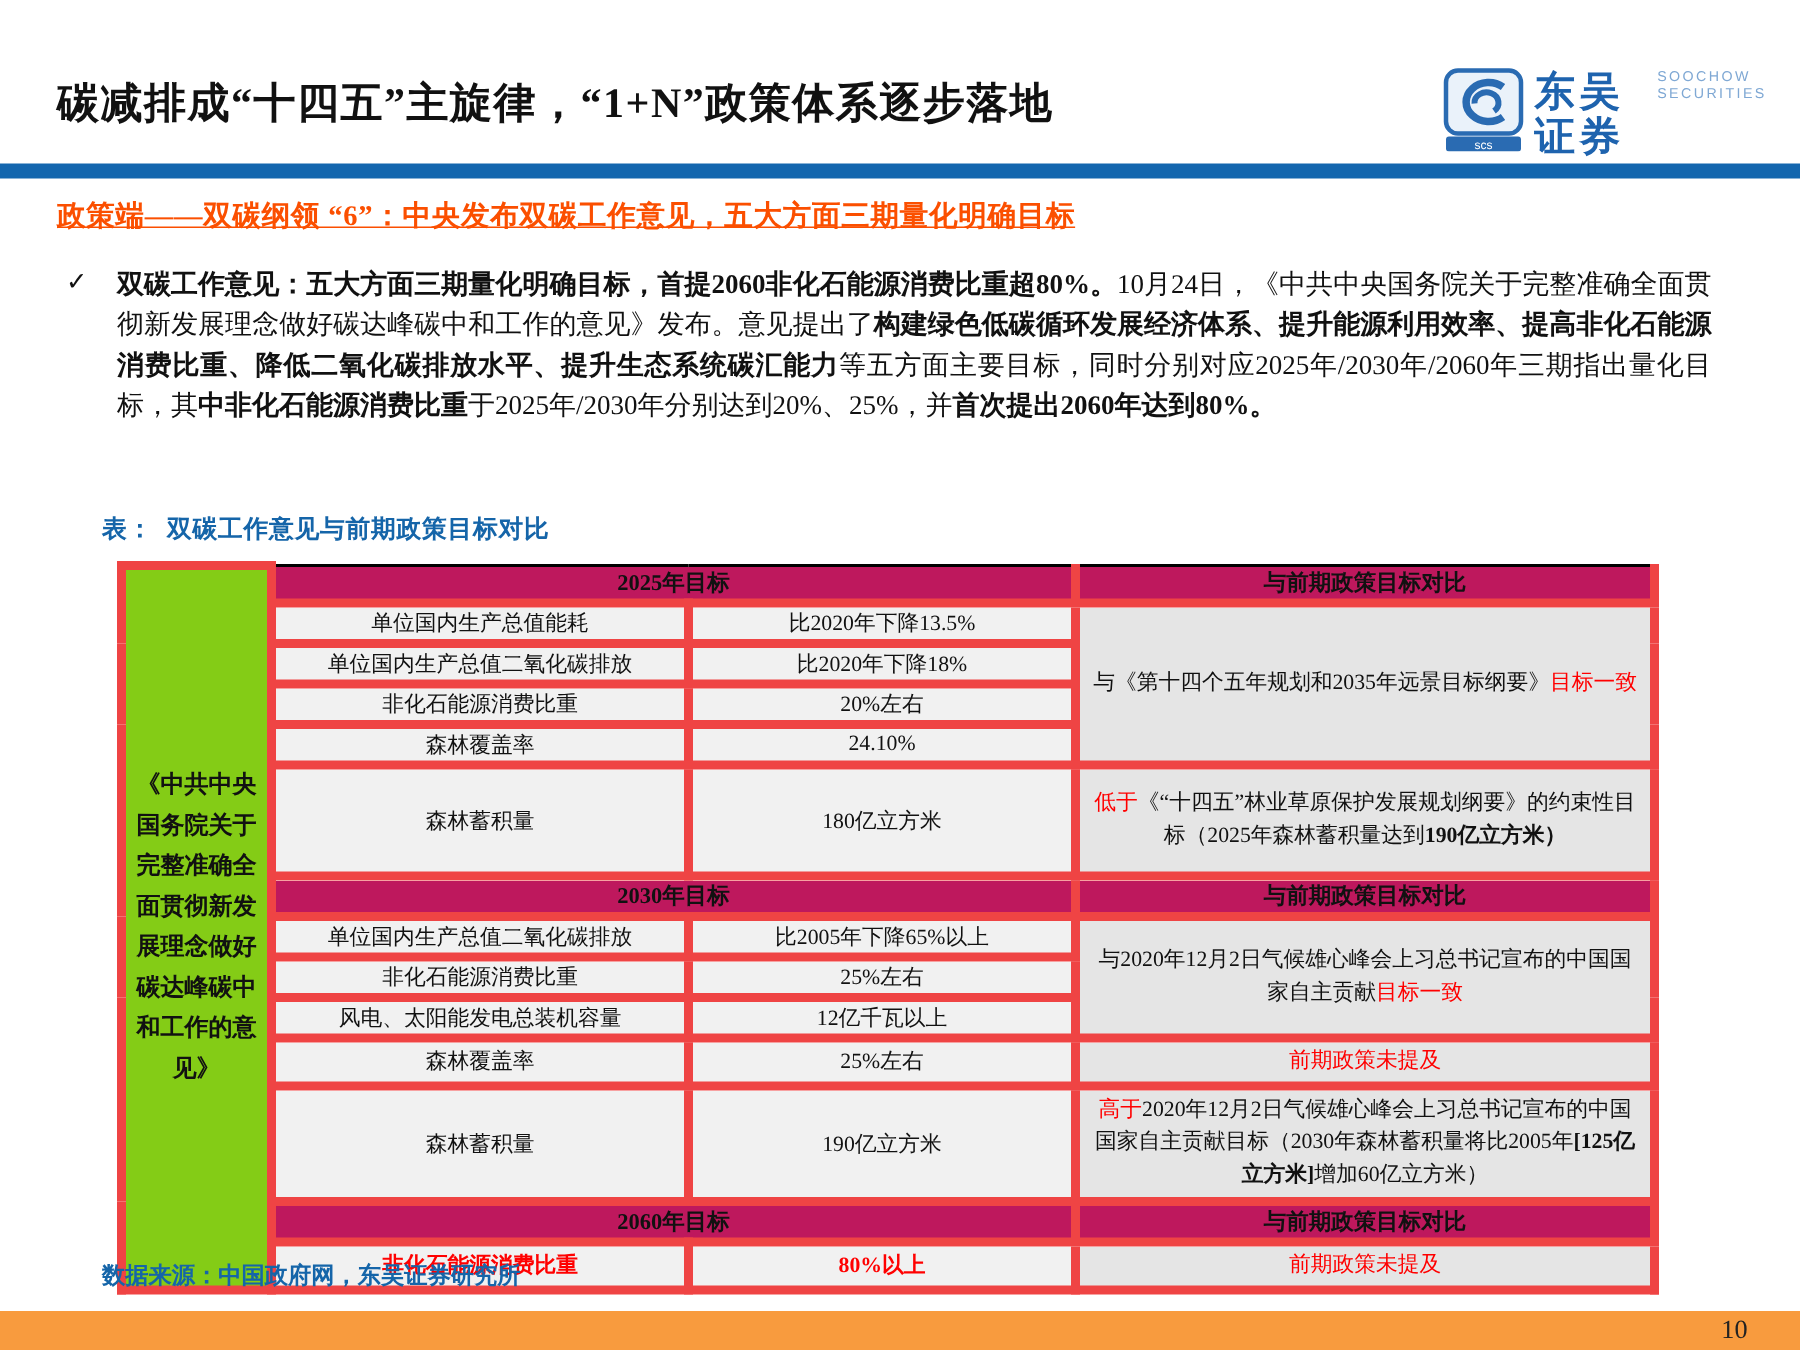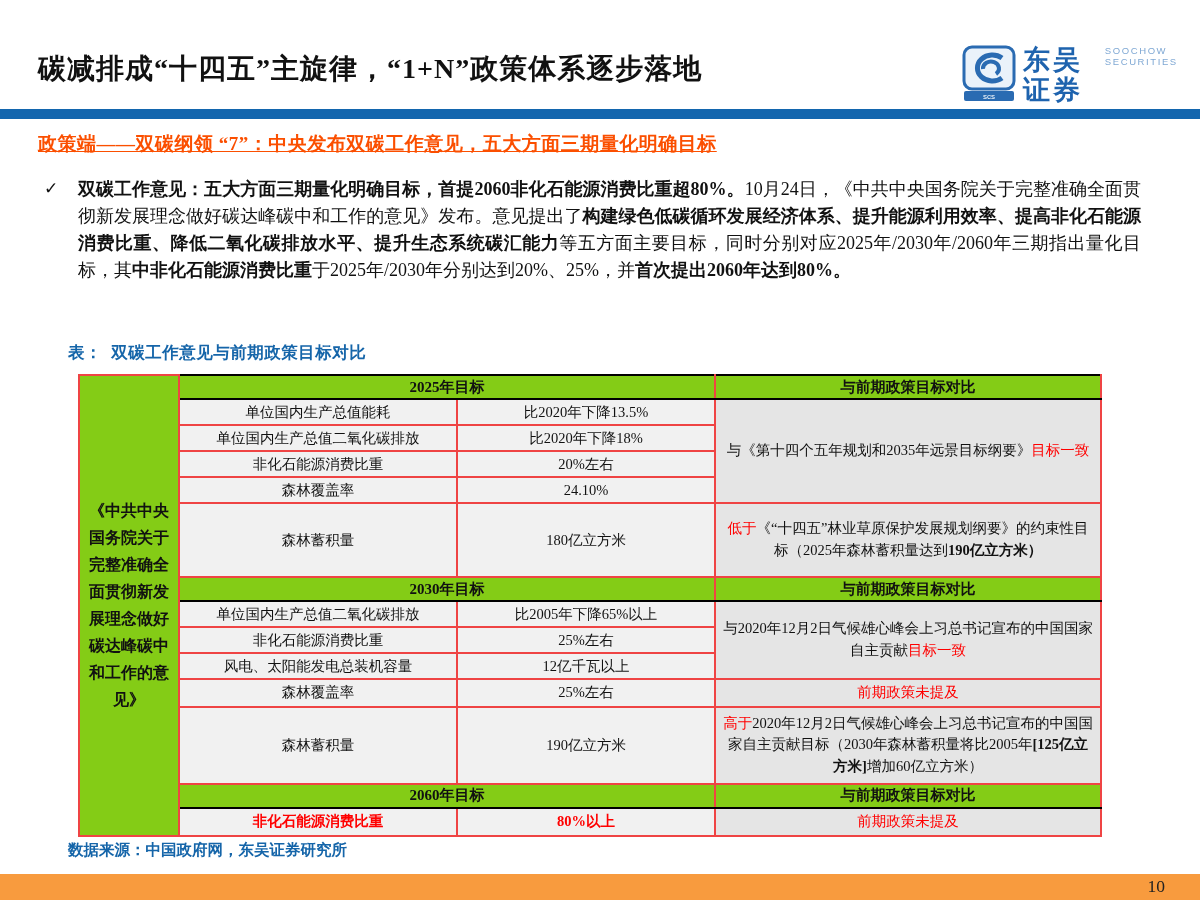--- a/index.html
+++ b/index.html
@@ -22,23 +22,23 @@
   .check { width:34px; font-size:17px; color:#111; padding-top:2px; font-family:"DejaVu Sans",sans-serif; }
   .ptext { flex:1; font-size:18px; line-height:27px; text-align:justify; color:#111; }
   .b { font-weight:bold; }
 
   
   .caption { position:absolute; left:68px; top:342px; font-size:16.5px; font-weight:bold; color:#1565A9; letter-spacing:0.5px; white-space:pre; }
 
   
   .tablewrap { position:absolute; left:78px; top:374px; }
   table { border-collapse:collapse; table-layout:fixed; width:1022px; border:2px solid #000; }
-  td { border:2px solid #ef4444; text-align:center; vertical-align:middle; font-size:14.5px; color:#111; background:#F1F1F1; padding:1px 4px; overflow:hidden; }
+  td { border:6px solid #ef4444; text-align:center; vertical-align:middle; font-size:14.5px; color:#111; background:#F1F1F1; padding:1px 4px; overflow:hidden; }
   td.stub { background:#84cc16; font-weight:bold; font-size:16px; line-height:27px; padding:0 5px; }
-  tr.sec td.hdr { background:#84cc16; font-weight:bold; font-size:15px; border-top:2px solid #000; border-bottom:2px solid #000; }
+  tr.sec td.hdr { background:#be185d; font-weight:bold; font-size:15px; border-top:2px solid #000; border-bottom:2px solid #000; }
   td.cmp { background:#e5e5e5; line-height:1.5; padding:2px 6px; }
   .red { color:#FF0000; }
   .redb { color:#FF0000; font-weight:bold; }
   tr.h-hdr { height:24px; }
   tr.h-r  { height:26px; }
   tr.h-b1 { height:74px; }
   tr.h-b2 { height:77px; }
 
   
   .source { position:absolute; left:68px; top:840px; font-size:15.5px; font-weight:bold; color:#1565A9; }
@@ -63,21 +63,21 @@
       </svg>
     </span>
     <span class="logo-text">
       <span class="logo-cn">东吴证券</span>
       <span class="logo-en">SOOCHOW SECURITIES</span>
     </span>
   </div>
 
   <div class="blue-bar"></div>
 
-  <div class="subtitle">政策端——双碳纲领 “7”：中央发布双碳工作意见，五大方面三期量化明确目标</div>
+  <div class="subtitle">政策端——双碳纲领 “6”：中央发布双碳工作意见，五大方面三期量化明确目标</div>
 
   <div class="bullet">
     <span class="check">✓</span>
     <span class="ptext"><span class="b">双碳工作意见：五大方面三期量化明确目标，首提2060非化石能源消费比重超80%。</span><span>10月24日，《中共中央国务院关于完整准确全面贯彻新发展理念做好碳达峰碳中和工作的意见》发布。意见提出了</span><span class="b">构建绿色低碳循环发展经济体系、提升能源利用效率、提高非化石能源消费比重、降低二氧化碳排放水平、提升生态系统碳汇能力</span><span>等五方面主要目标，同时分别对应2025年/2030年/2060年三期指出量化目标，其</span><span class="b">中非化石能源消费比重</span><span>于2025年/2030年分别达到20%、25%，并</span><span class="b">首次提出2060年达到80%。</span></span>
   </div>
 
   <div class="caption">表：  双碳工作意见与前期政策目标对比</div>
 
   <div class="tablewrap">
     <table>

